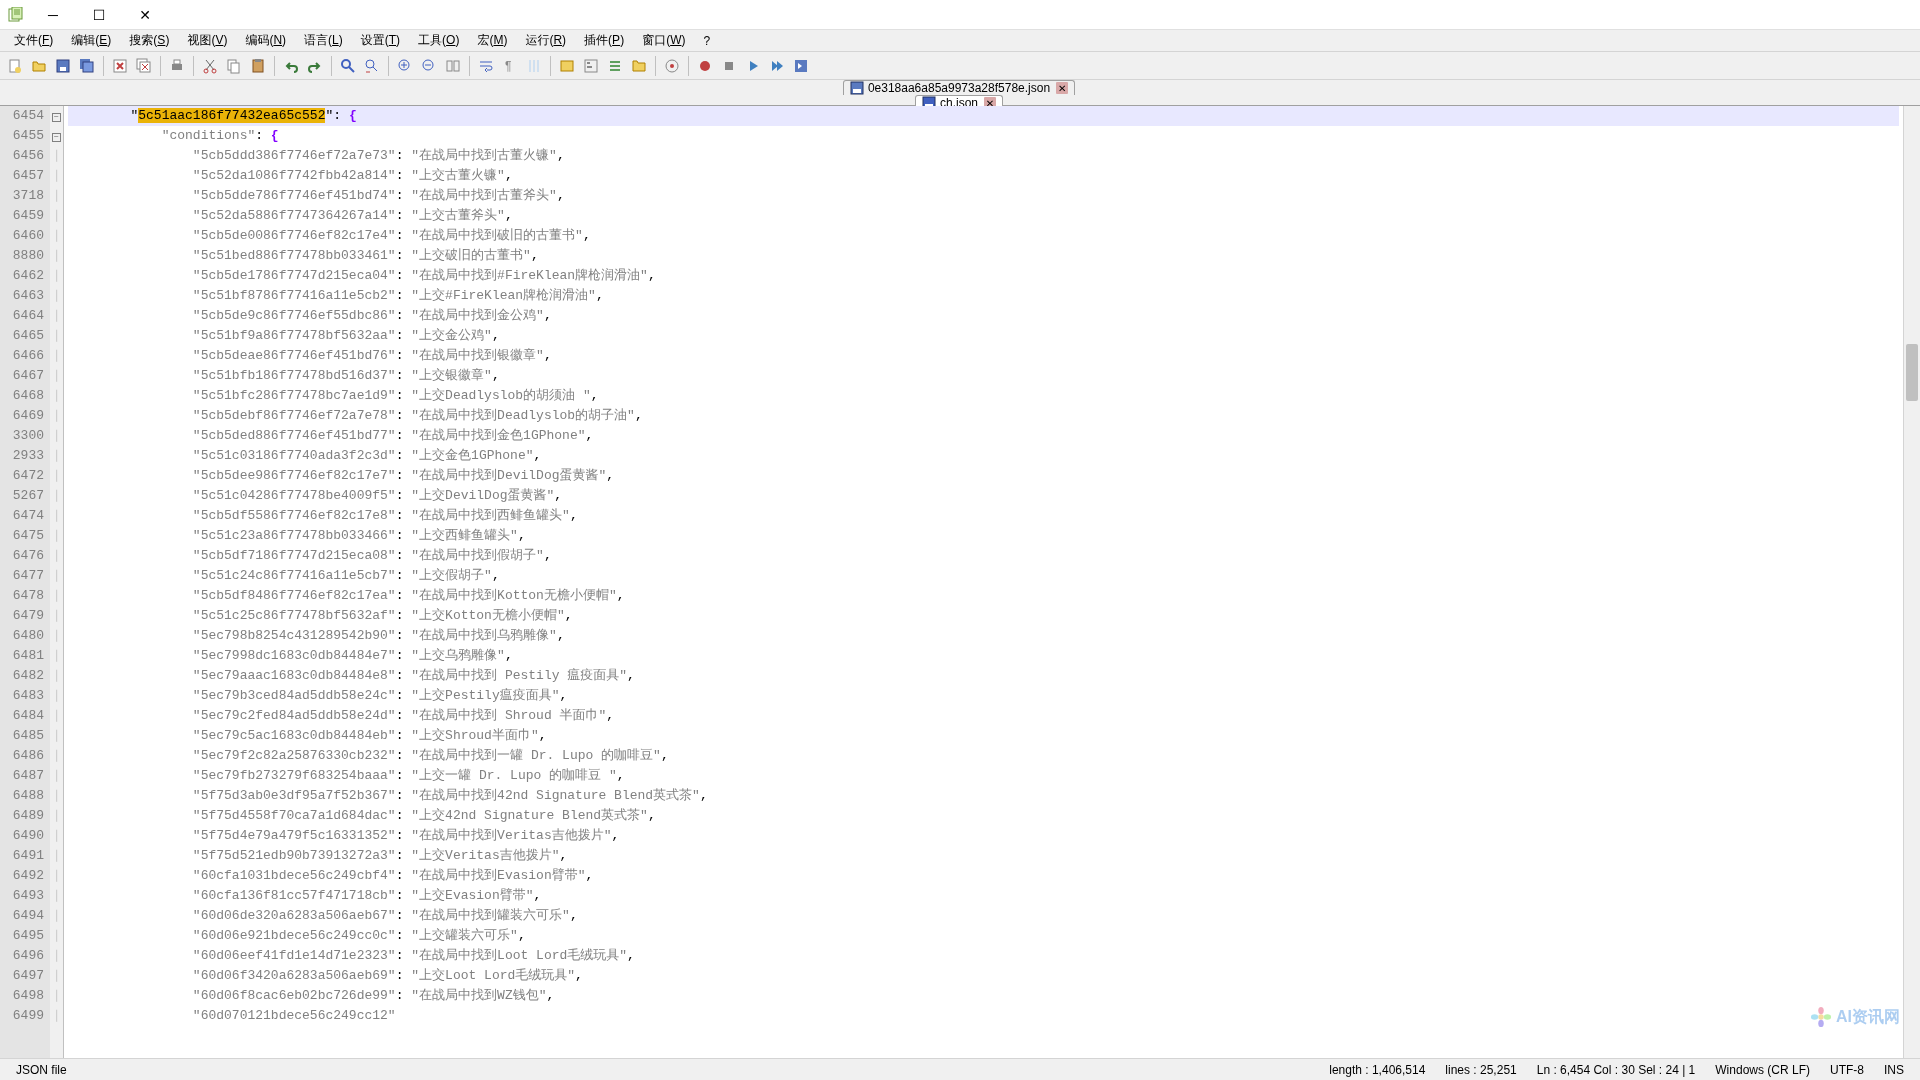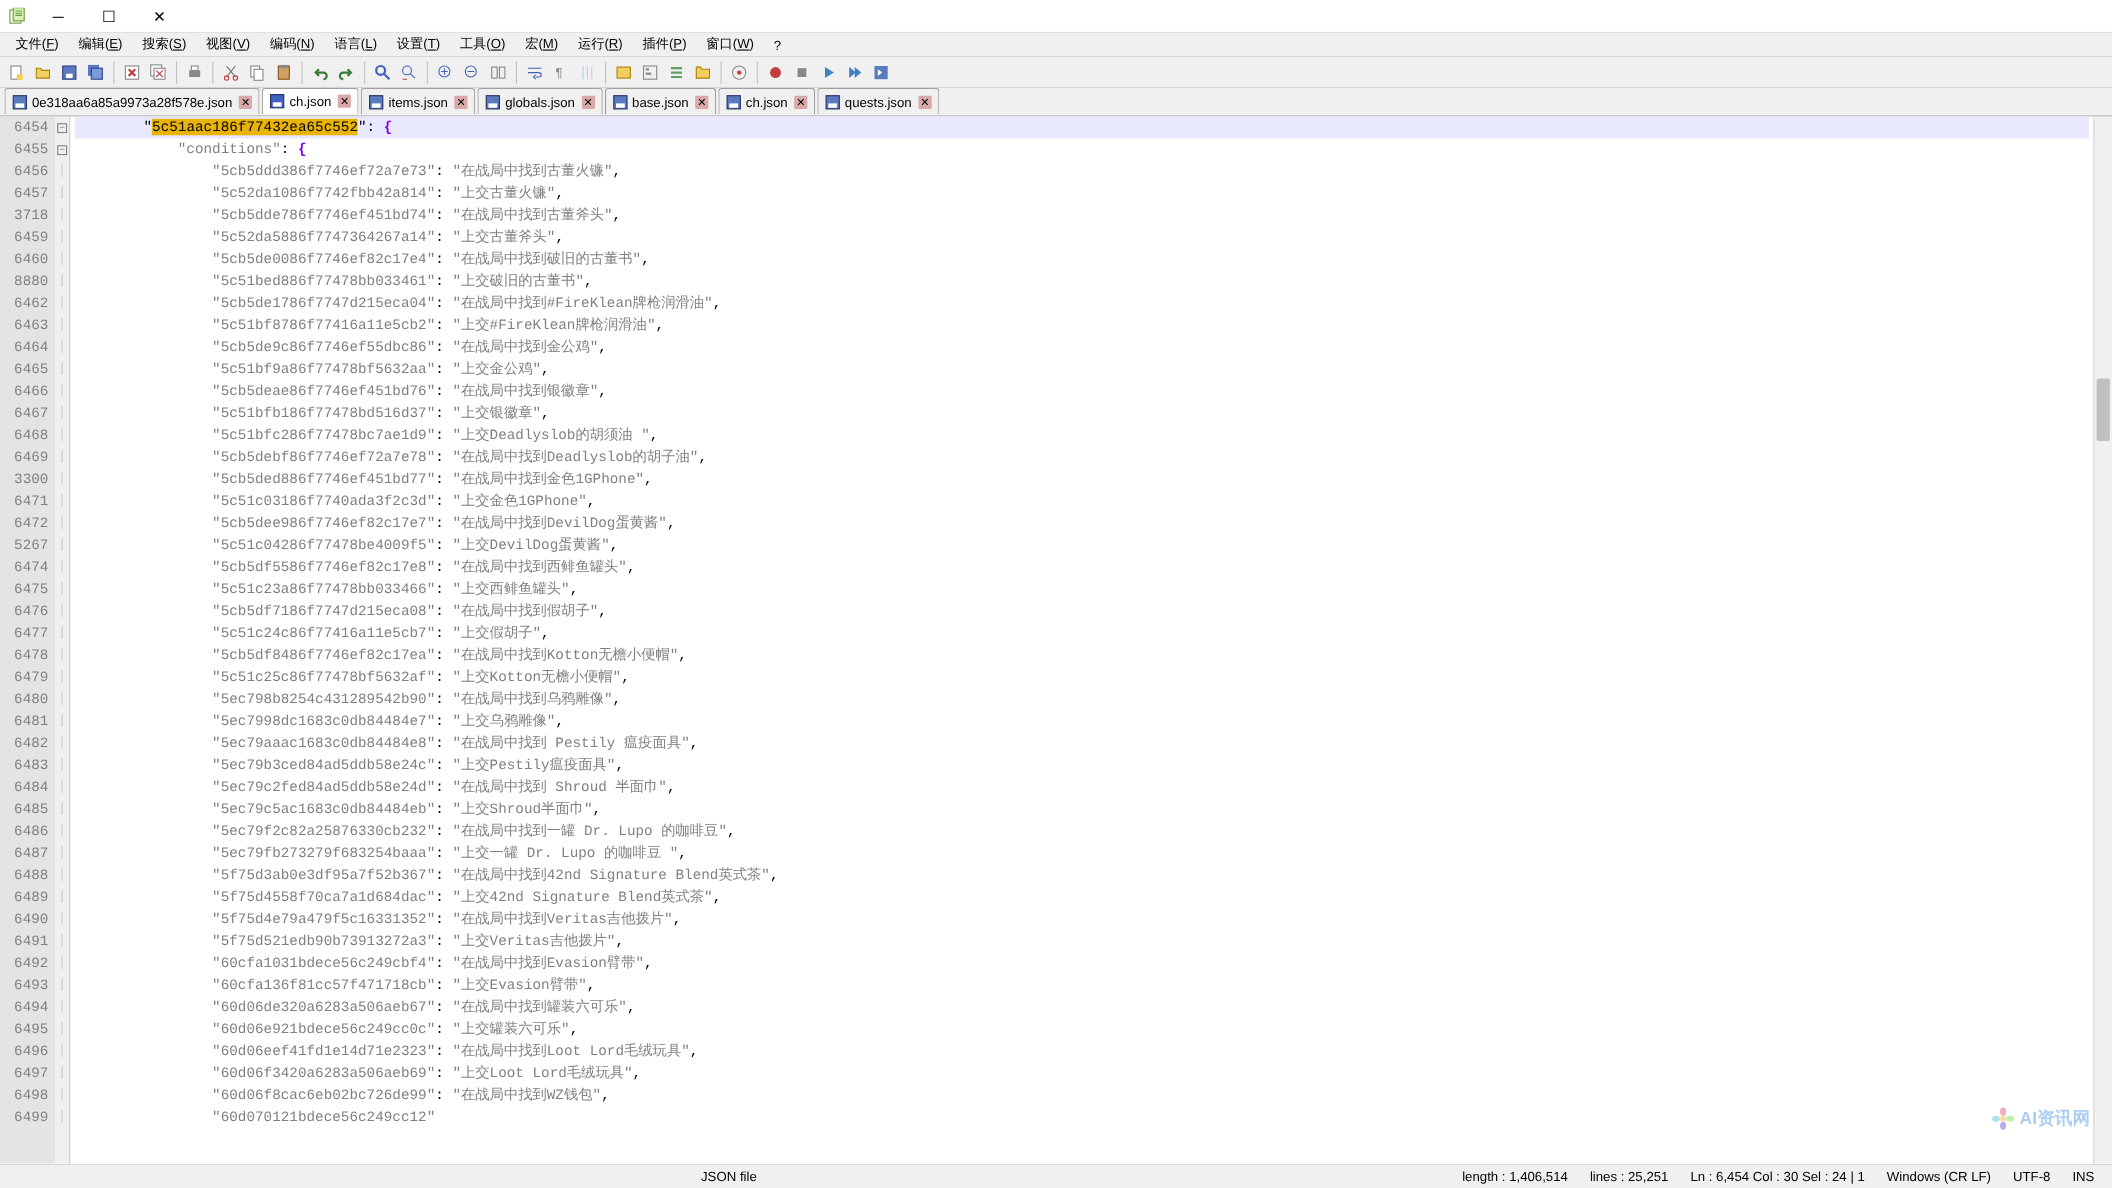--- a/index.html
+++ b/index.html
@@ -50,23 +50,24 @@
   display:flex; align-items:center; justify-content:center;
   border: 1px solid transparent;
   border-radius: 2px;
   cursor:pointer;
 }
 .tool-sep { width:1px; height:20px; background:#c0c0c0; margin: 0 3px; }
 .tabbar {
   height: 26px;
   background: #f0f0f0;
   display:flex;
-  align-items:flex-start;
+  align-items:center;
   padding: 0 4px;
   border-bottom: 1px solid #a0a0a0;
+  flex-direction: column;
 }
 .file-tab {
   height: 24px;
   padding: 0 6px;
   margin-right: 2px;
   display:flex;
   align-items:center;
   gap: 4px;
   background: #f0f0f0;
   border: 1px solid #a0a0a0;
@@ -158,21 +159,20 @@
 }
 .statusbar {
   height: 22px;
   background:#f0f0f0;
   border-top:1px solid #d4d4d4;
   display:flex;
   align-items:center;
   font-size:12px;
   color:#000;
   padding: 0 6px;
-  text-align: center;
 }
 .status-left { flex:1; }
 .status-seg { padding: 0 10px; white-space:nowrap; }
 .watermark {
   position:absolute;
   right: 20px;
   bottom: 30px;
   display:flex;
   align-items:center;
   gap:4px;
@@ -495,21 +495,21 @@
       <div>8880</div>
       <div>6462</div>
       <div>6463</div>
       <div>6464</div>
       <div>6465</div>
       <div>6466</div>
       <div>6467</div>
       <div>6468</div>
       <div>6469</div>
       <div>3300</div>
-      <div>6471</div>
+      <div>2933</div>
       <div>6472</div>
       <div>5267</div>
       <div>6474</div>
       <div>6475</div>
       <div>6476</div>
       <div>6477</div>
       <div>6478</div>
       <div>6479</div>
       <div>6480</div>
       <div>6481</div>

